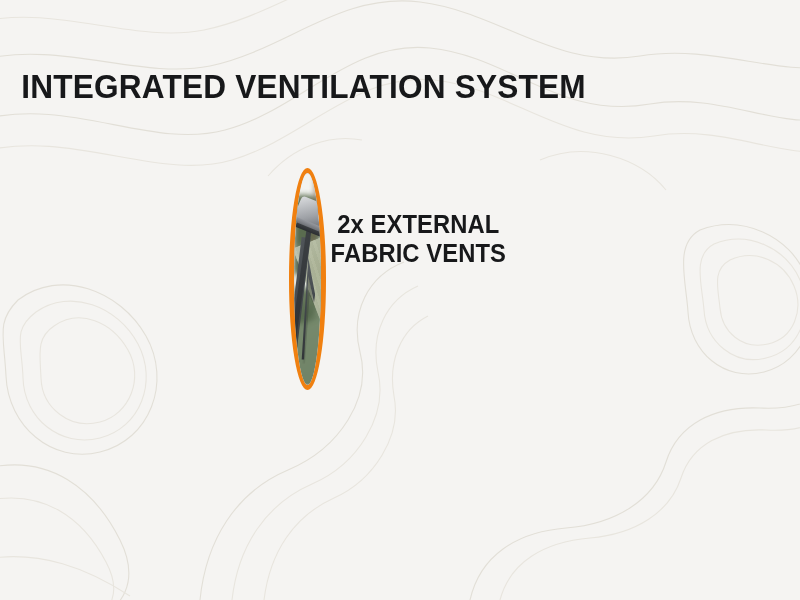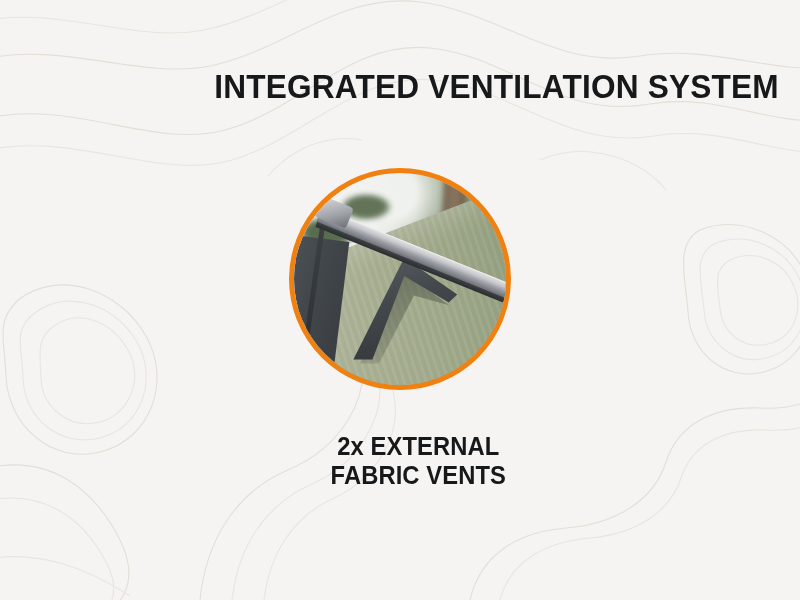--- a/index.html
+++ b/index.html
@@ -44,21 +44,21 @@
   .topo-line.faint {
     stroke: #e8e5de;
   }
 
   
   .title-bar {
     position: absolute;
     top: 44px;
     left: 0;
     width: 800px;
-    text-align: right;
+    text-align: left;
   }
   .page-title {
     display: inline-block;
     font-family: "Liberation Sans", sans-serif;
     font-size: 34px;
     line-height: 38px;
     font-weight: bold;
     letter-spacing: 0.2px;
     color: #17181a;
     transform: scaleX(0.93);
@@ -73,22 +73,22 @@
     left: 0;
     width: 800px;
     display: flex;
     justify-content: center;
     align-items: flex-start;
     gap: 33px;
   }
   .feature {
     width: 222px;
     display: flex;
-    flex-direction: column;
-    align-items: flex-end;
+    flex-direction: row;
+    align-items: flex-start;
   }
 
   
   .photo-ring {
     position: relative;
     width: 222px;
     height: 222px;
     border-radius: 50%;
     border: 5px solid #f08010;
     box-sizing: border-box;

